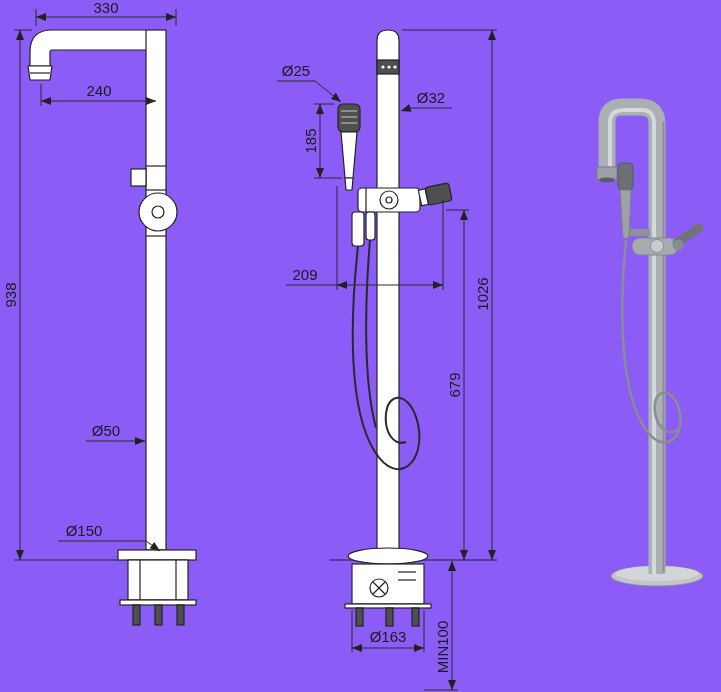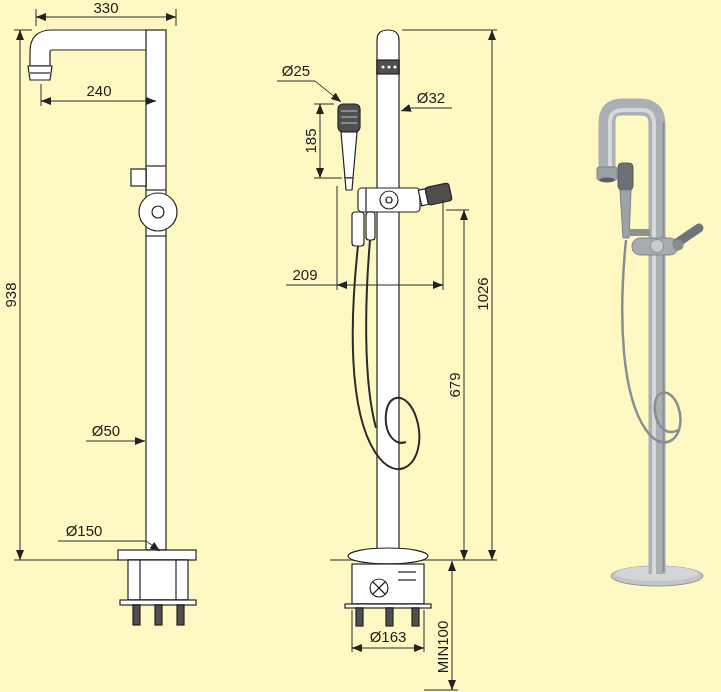--- a/index.html
+++ b/index.html
@@ -1,16 +1,16 @@
 <!DOCTYPE html>
 <html><head>
 <meta charset="utf-8">
 <style>
   html,body { margin:0; padding:0; background:#ffffff; }
-  .sheet { position:relative; width:721px; height:692px; background:#fef9c3; overflow:hidden; }
+  .sheet { position:relative; width:721px; height:692px; background:#8b5cf6; overflow:hidden; }
   svg text {
     font-family:"Liberation Sans", sans-serif;
     font-size:15px;
     fill:#1b1b1b;
   }
   
   .obj path, .obj rect, .obj circle, .obj ellipse, .obj polygon {
     fill:#ffffff; stroke:#232323; stroke-width:1.2;
   }
   .obj line { fill:none; stroke:#232323; stroke-width:1.2; }

